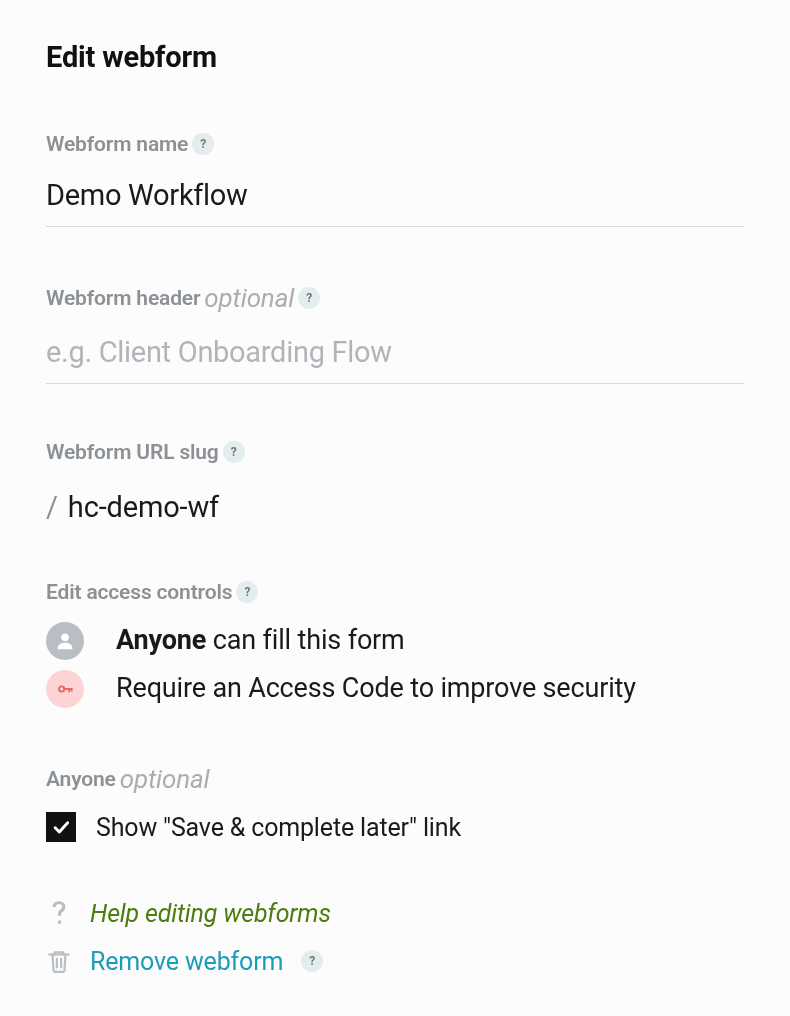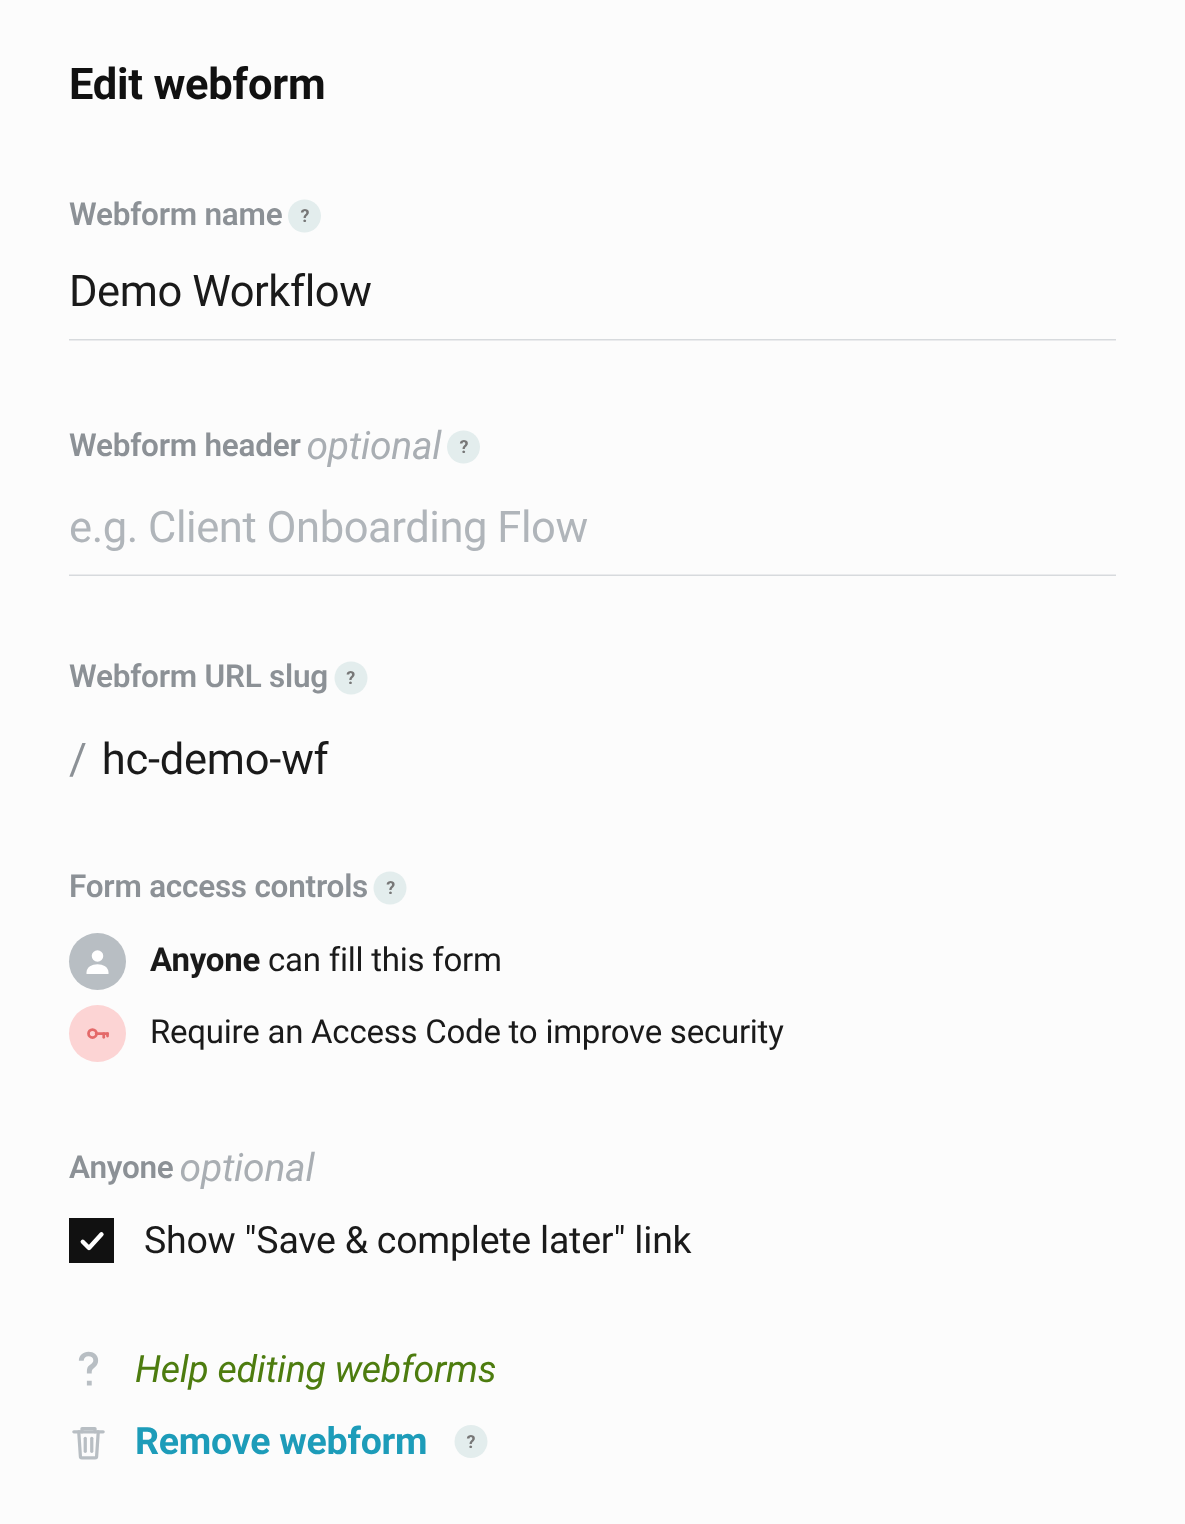--- a/index.html
+++ b/index.html
@@ -70,22 +70,22 @@
     font-size: 29px;
     gap: 10px;
     margin-top: 26px;
     color: #1a1a1a;
   }
   .slug-slash { color: #8c9196; }
   .section { margin-bottom: 56px; }
   .access-row {
     display: flex;
     align-items: center;
-    gap: 16px;
-    font-size: 22px;
+    gap: 32px;
+    font-size: 27px;
     color: #1a1a1a;
     margin-top: 10px;
     line-height: 1.4;
   }
   .bold { font-weight: 700; }
   .person-icon-bg {
     width: 38px; height: 38px; border-radius: 50%;
     background: #b8bec3;
     display: flex; align-items: center; justify-content: center;
     flex-shrink: 0;
@@ -119,21 +119,20 @@
   }
   .link-row + .link-row { margin-top: 18px; }
   .link-text {
     color: #4d7c0f;
     cursor: pointer;
     font-style: italic;
   }
   .remove-text {
     color: #1d9cb9;
     cursor: pointer;
-    font-weight: bold;
   }
   .gray-icon { color: #b8bec3; }
   .footer-links { margin-top: 48px; }
   svg { display: block; }
 </style>
 </head>
 <body>
 
 <h1 class="page-title">Edit webform</h1>
 
@@ -160,21 +159,21 @@
     <span class="help-badge">?</span>
   </div>
   <div class="slug-row">
     <span class="slug-slash">/</span>
     <span>hc-demo-wf</span>
   </div>
 </div>
 
 <div class="section">
   <div class="field-label-row">
-    <span class="field-label">Form access controls</span>
+    <span class="field-label">Edit access controls</span>
     <span class="help-badge">?</span>
   </div>
 
   <div class="access-row">
     <span class="person-icon-bg">
       <svg width="22" height="22" viewBox="0 0 24 24" fill="#fff">
           <circle cx="12" cy="8" r="4.2"></circle>
           <path d="M4 20c0-4 4-6 8-6s8 2 8 6v1H4z"></path>
         </svg>
     </span>

